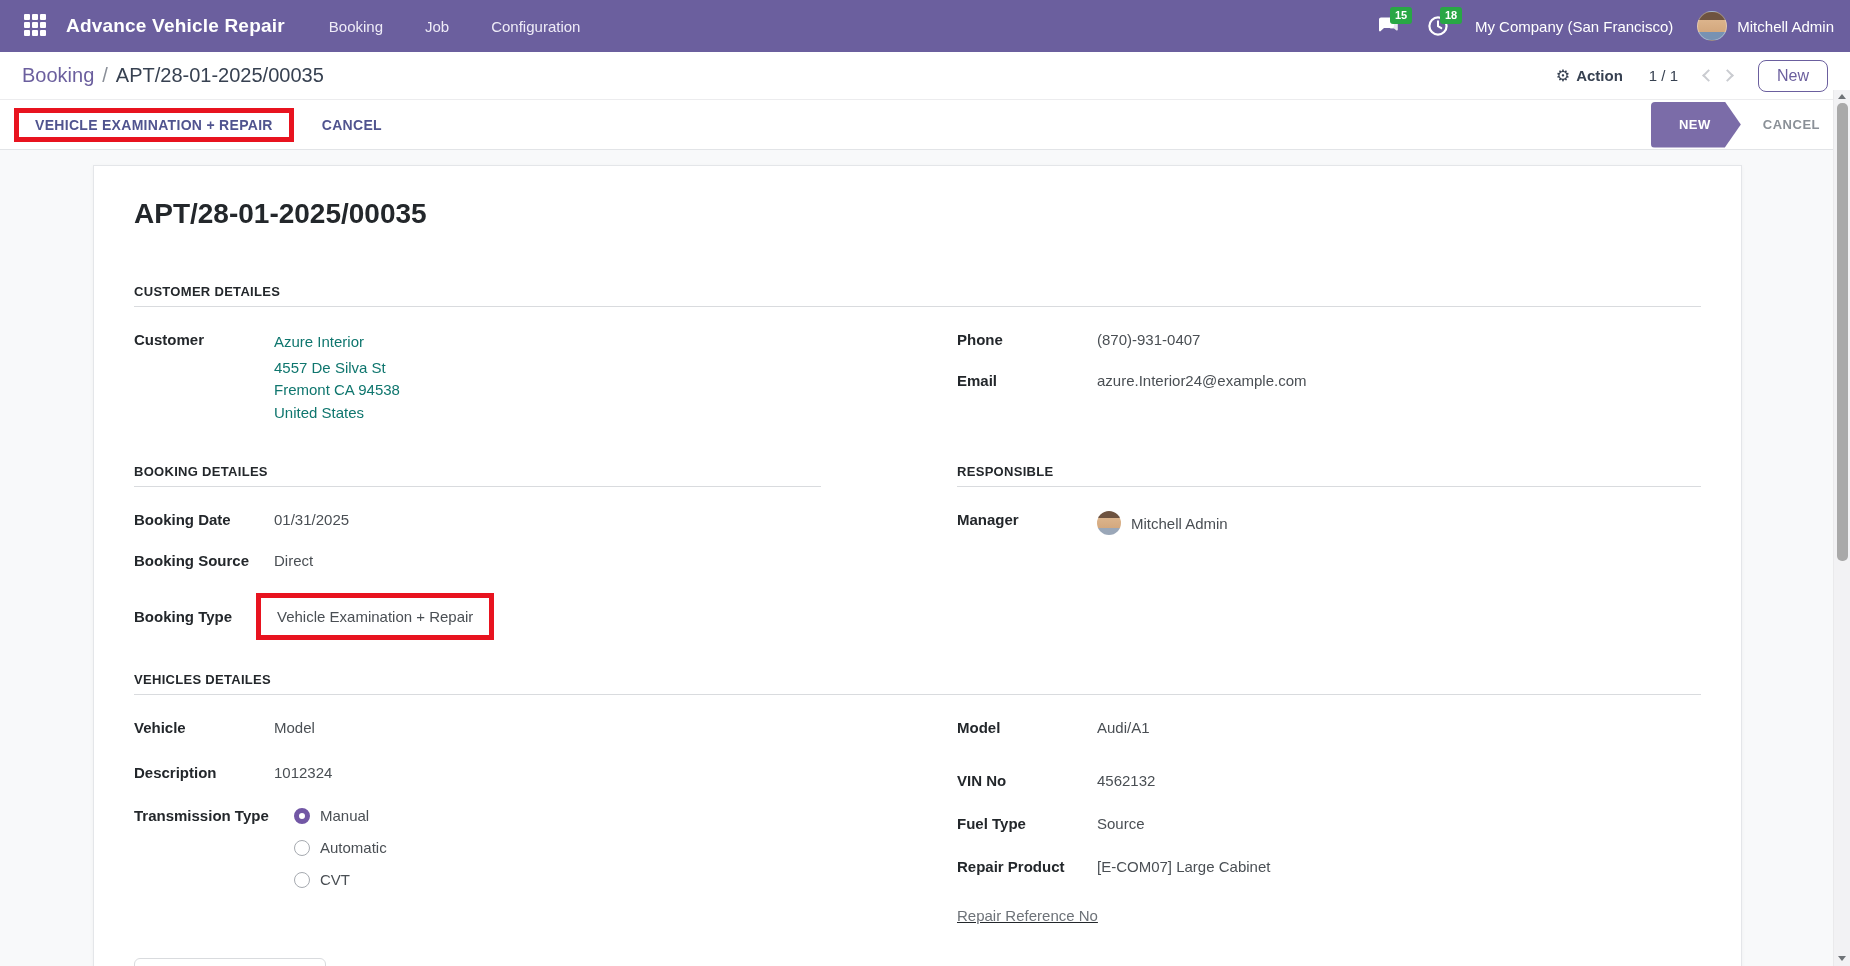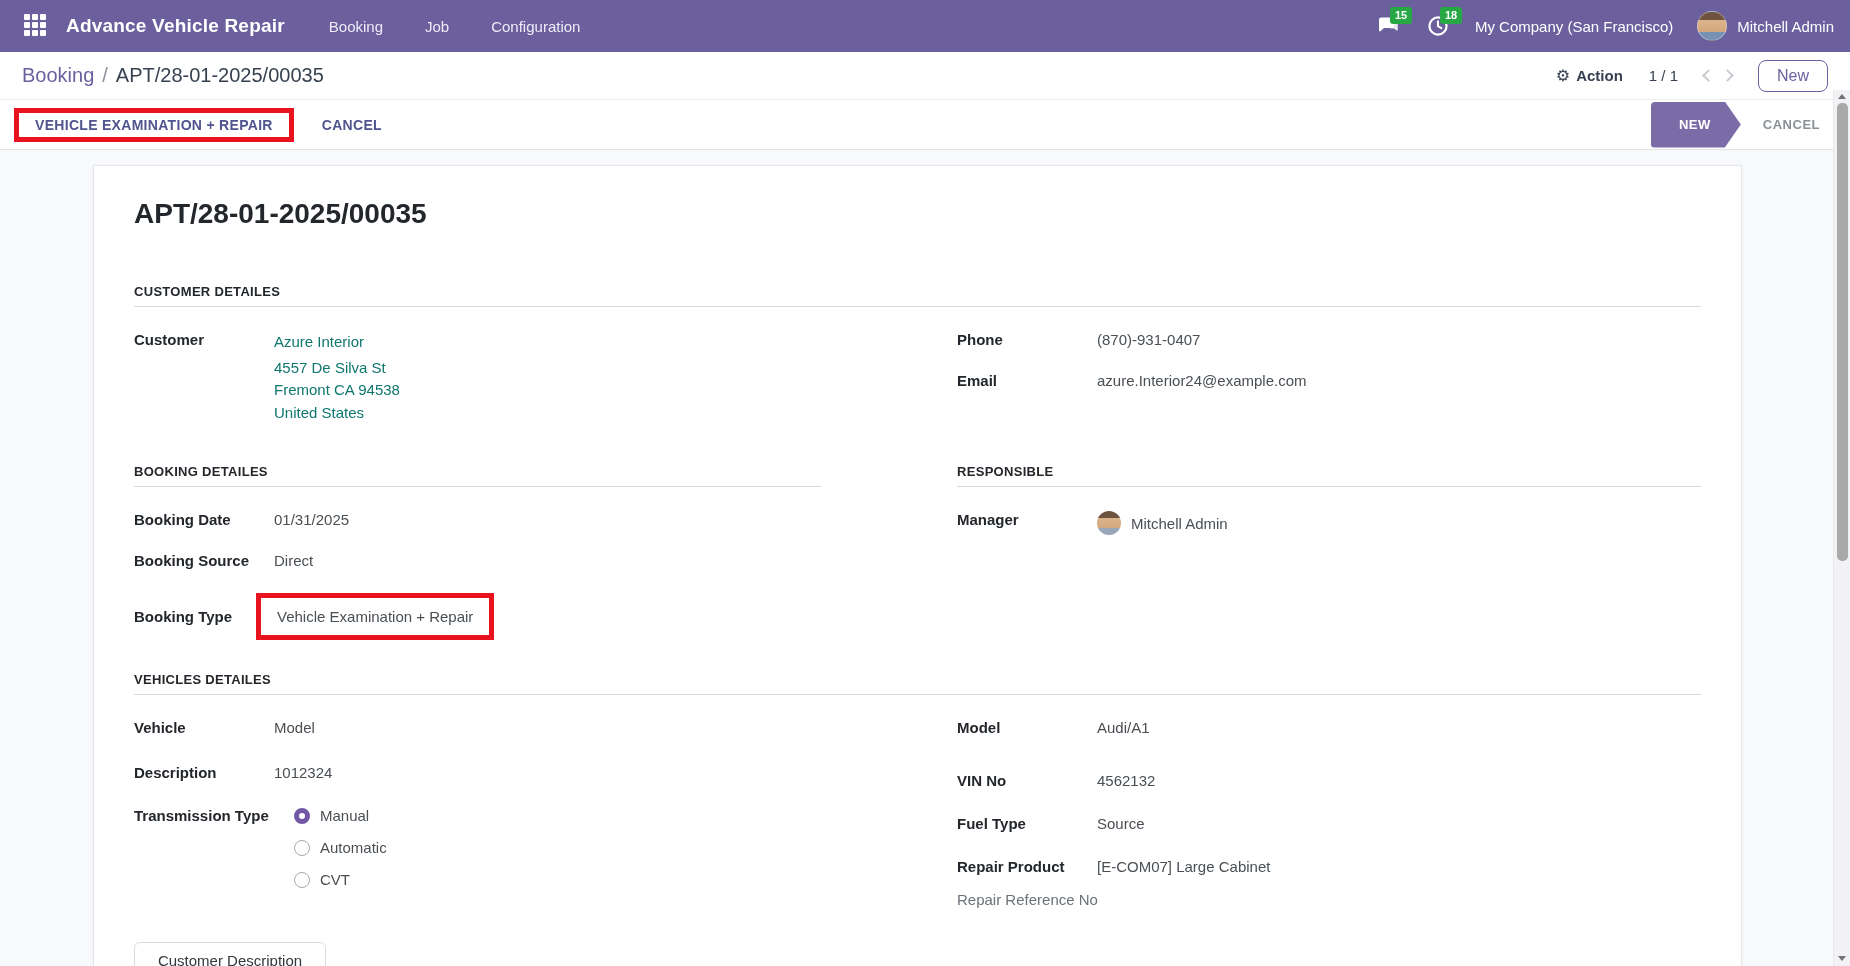--- a/index.html
+++ b/index.html
@@ -259,21 +259,21 @@
           <div class="f-value">4562132</div>
         </div>
         <div class="field-row" style="margin-top:26px;">
           <div class="f-label">Fuel Type</div>
           <div class="f-value">Source</div>
         </div>
         <div class="field-row" style="margin-top:26px;">
           <div class="f-label">Repair Product</div>
           <div class="f-value">[E-COM07] Large Cabinet</div>
         </div>
-        <div class="field-row" style="margin-top:16px;">
+        <div class="field-row" style="margin-top:32px;text-decoration:underline;">
           <div class="f-label muted-label" style="width:220px;">Repair Reference No</div>
           <div class="f-value"></div>
         </div>
       </div>
     </div>
 
     <div class="notebook-tab">Customer Description</div>
 
   </div>
 </div>

